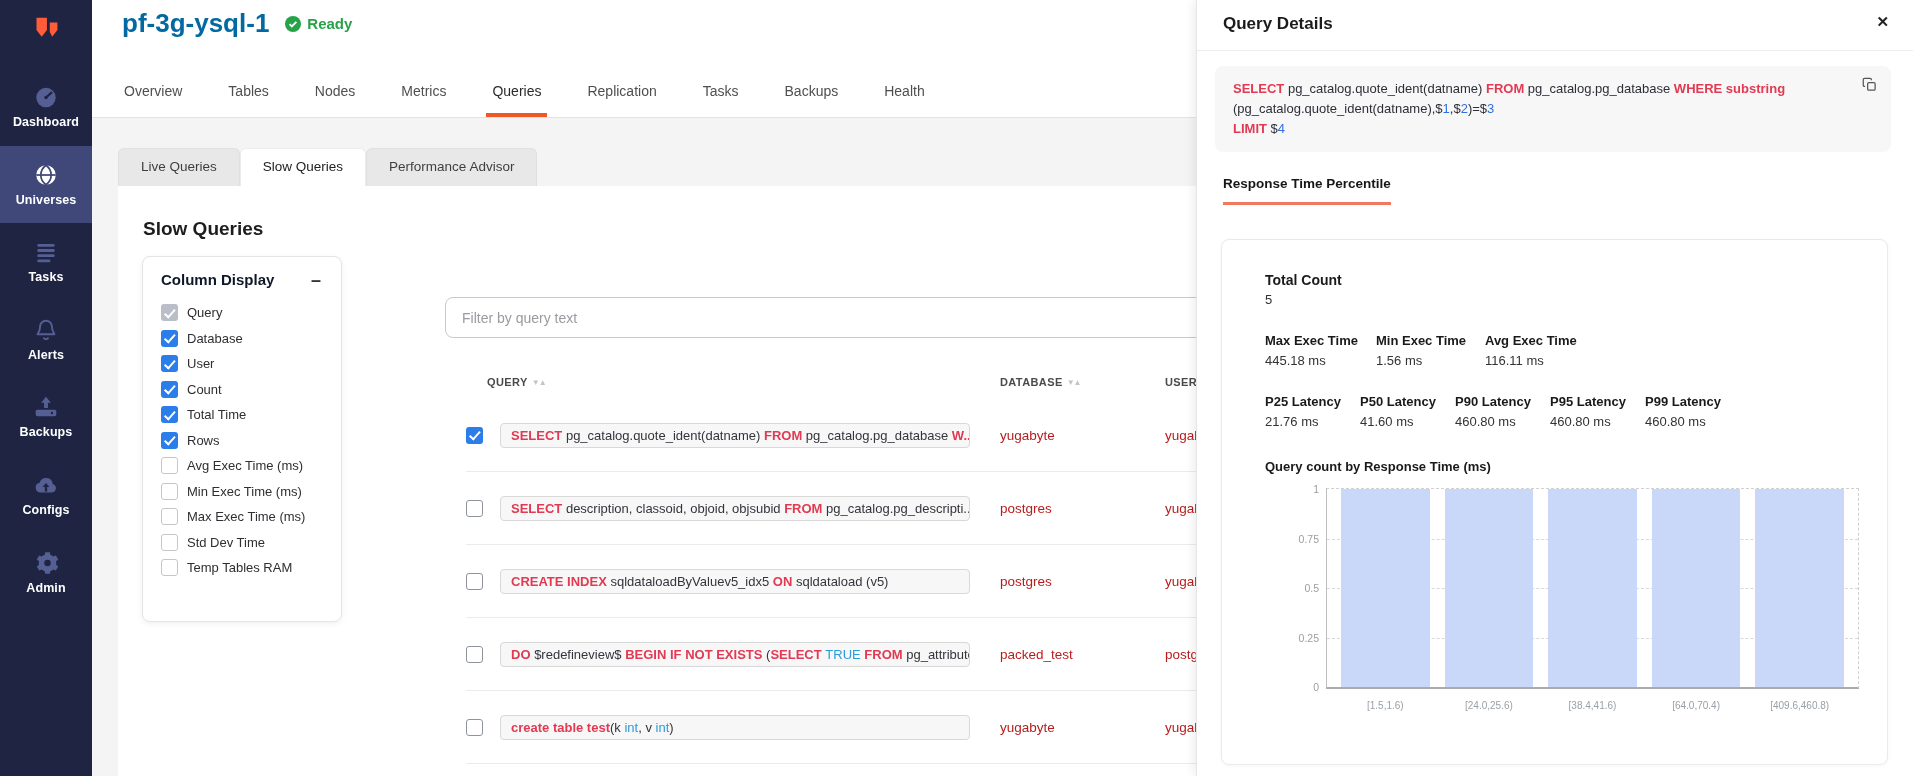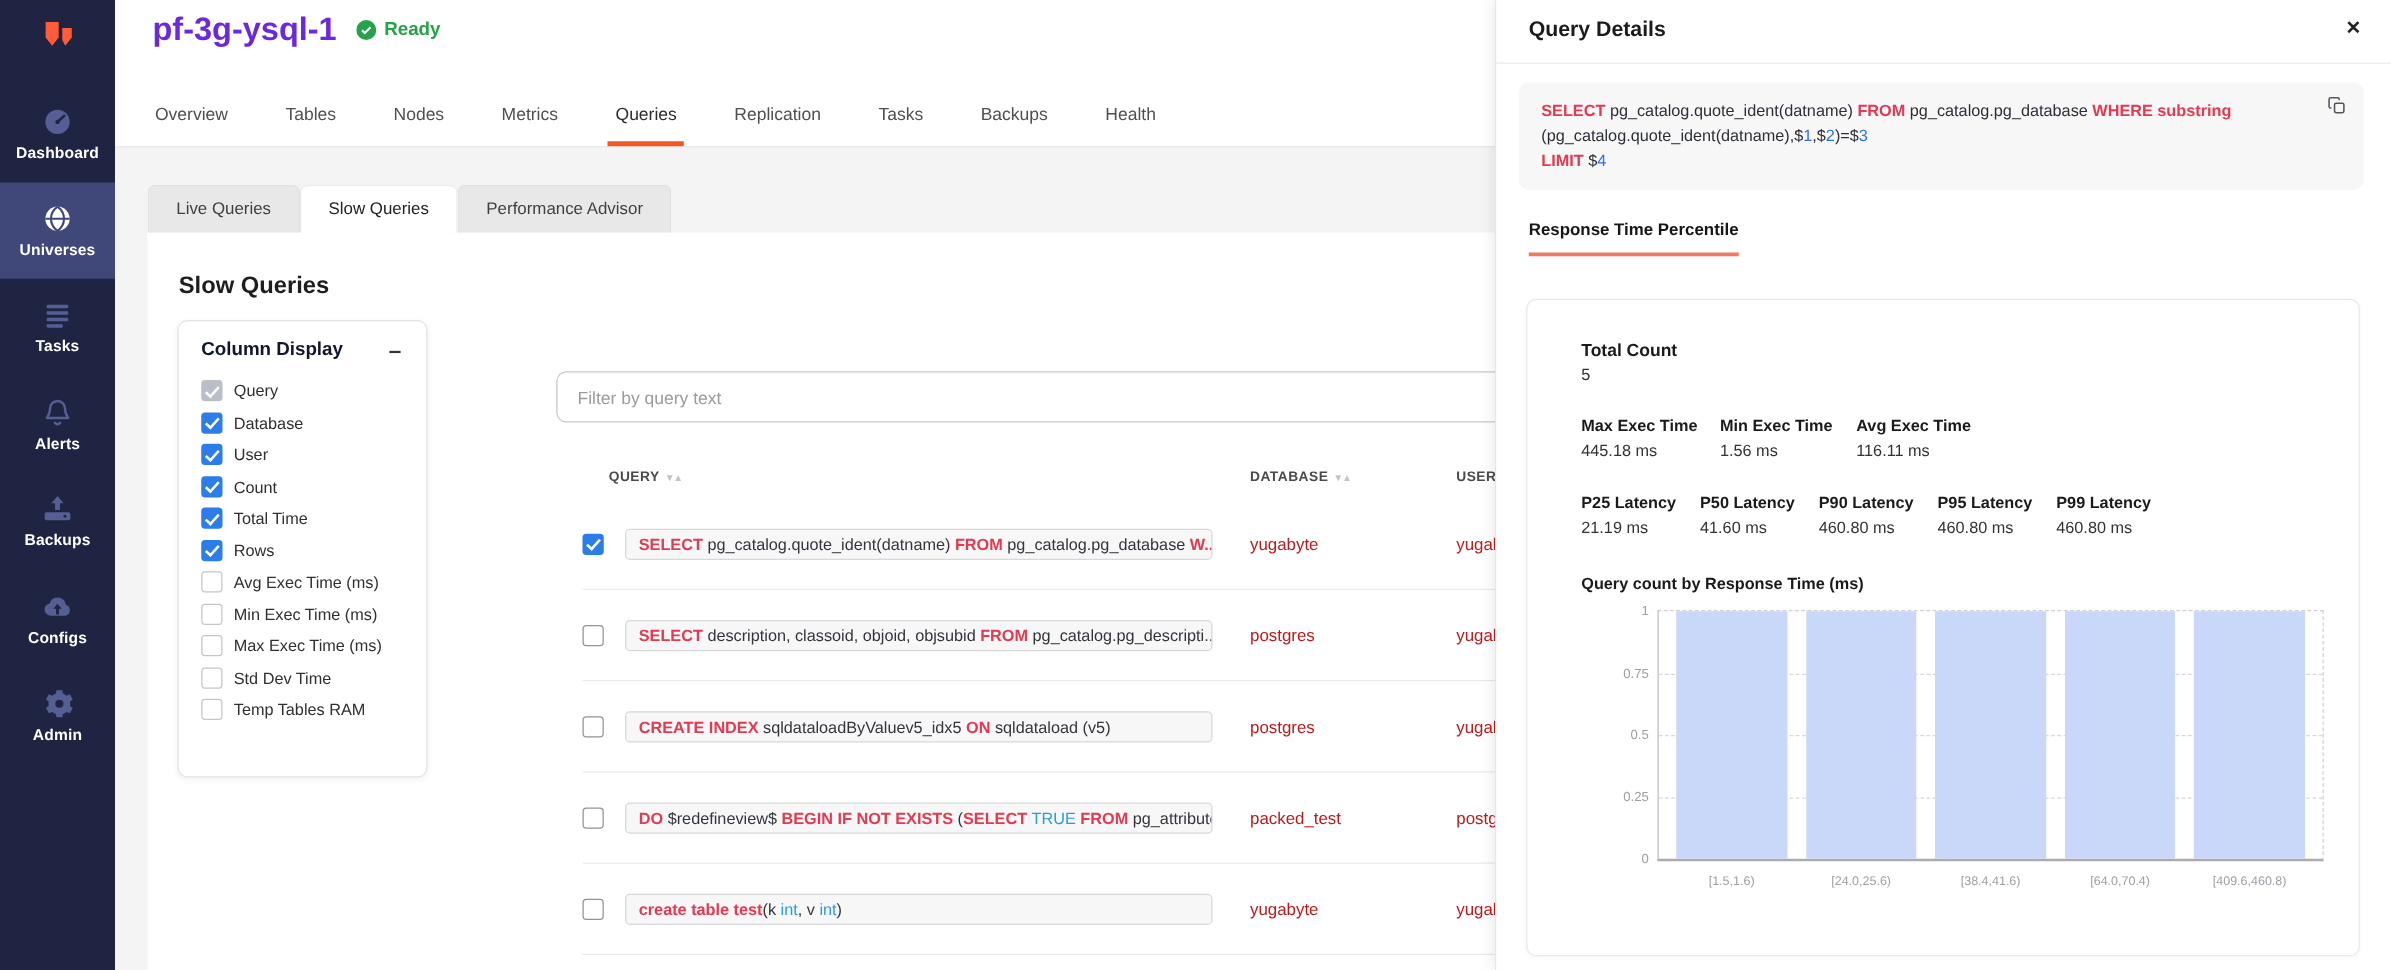--- a/index.html
+++ b/index.html
@@ -13,21 +13,21 @@
   #logo { position:absolute; left:0; top:0; width:92px; height:60px; display:flex; align-items:center; justify-content:center; cursor:pointer; }
   .sb-item { --sbg:#1e2442; position:absolute; left:0; width:92px; height:77px; display:flex; flex-direction:column; align-items:center; justify-content:center; gap:5px; cursor:pointer;text-align:center; }
   .sb-item.active { --sbg:#3f4878; background:#3f4878; }
   .sb-item .sb-ic { width:26px; height:26px; color:#565f94; }
   .sb-item.active .sb-ic { color:#ffffff; }
   .sb-item .sb-ic svg { width:26px; height:26px; display:block; }
   .sb-item .sb-lb { color:#ffffff; font-size:12.5px; font-weight:700; letter-spacing:.1px; }
   
   #hdr { position:absolute; left:92px; top:0; width:1104px; height:118px; background:#fff; border-bottom:1px solid #e4e4e6; z-index:5; }
   #hdr-title-row { position:absolute; left:30px; top:8px; display:flex; align-items:center; gap:16px; }
-  #page-title { font-size:26px; font-weight:700; color:#6d28d9; }
+  #page-title { font-size:26px; font-weight:700; color:#0369a1; }
   #status-badge { display:flex; align-items:center; gap:6px; font-size:15px; font-weight:700; color:#26a248; }
   #status-badge svg { width:16px; height:16px; display:block; }
   #main-tabs { position:absolute; left:30px; bottom:0; display:flex; gap:42px; }
   .m-tab { font-size:14px; color:#4f4f4f; padding:12px 2px 18px 2px; position:relative; cursor:pointer; white-space:nowrap; }
   .m-tab.active { color:#2b2b2b; }
   .m-tab.active::after { content:""; position:absolute; left:-4px; right:-4px; bottom:0; height:4px; background:#ef5824; }
   
   #subtabs { position:absolute; left:118px; top:148px; display:flex; gap:0; z-index:4; }
   .s-tab { font-size:13.5px; color:#3f3f3f; background:#e8e8e9; border:1px solid #e0e0e1; border-bottom:none; border-radius:6px 6px 0 0; padding:10px 22px 11px 22px; cursor:pointer; height:38px; }
   .s-tab.active { background:#ffffff; border-color:#ececec; color:#222; }
@@ -359,21 +359,21 @@
           <div class="st-value">1.56 ms</div>
         </div>
         <div class="st-item">
           <div class="st-label">Avg Exec Time</div>
           <div class="st-value">116.11 ms</div>
         </div>
       </div>
     <div class="st-row r2" id="st-row2">
         <div class="st-item">
           <div class="st-label">P25 Latency</div>
-          <div class="st-value">21.19 ms</div>
+          <div class="st-value">21.76 ms</div>
         </div>
         <div class="st-item">
           <div class="st-label">P50 Latency</div>
           <div class="st-value">41.60 ms</div>
         </div>
         <div class="st-item">
           <div class="st-label">P90 Latency</div>
           <div class="st-value">460.80 ms</div>
         </div>
         <div class="st-item">

